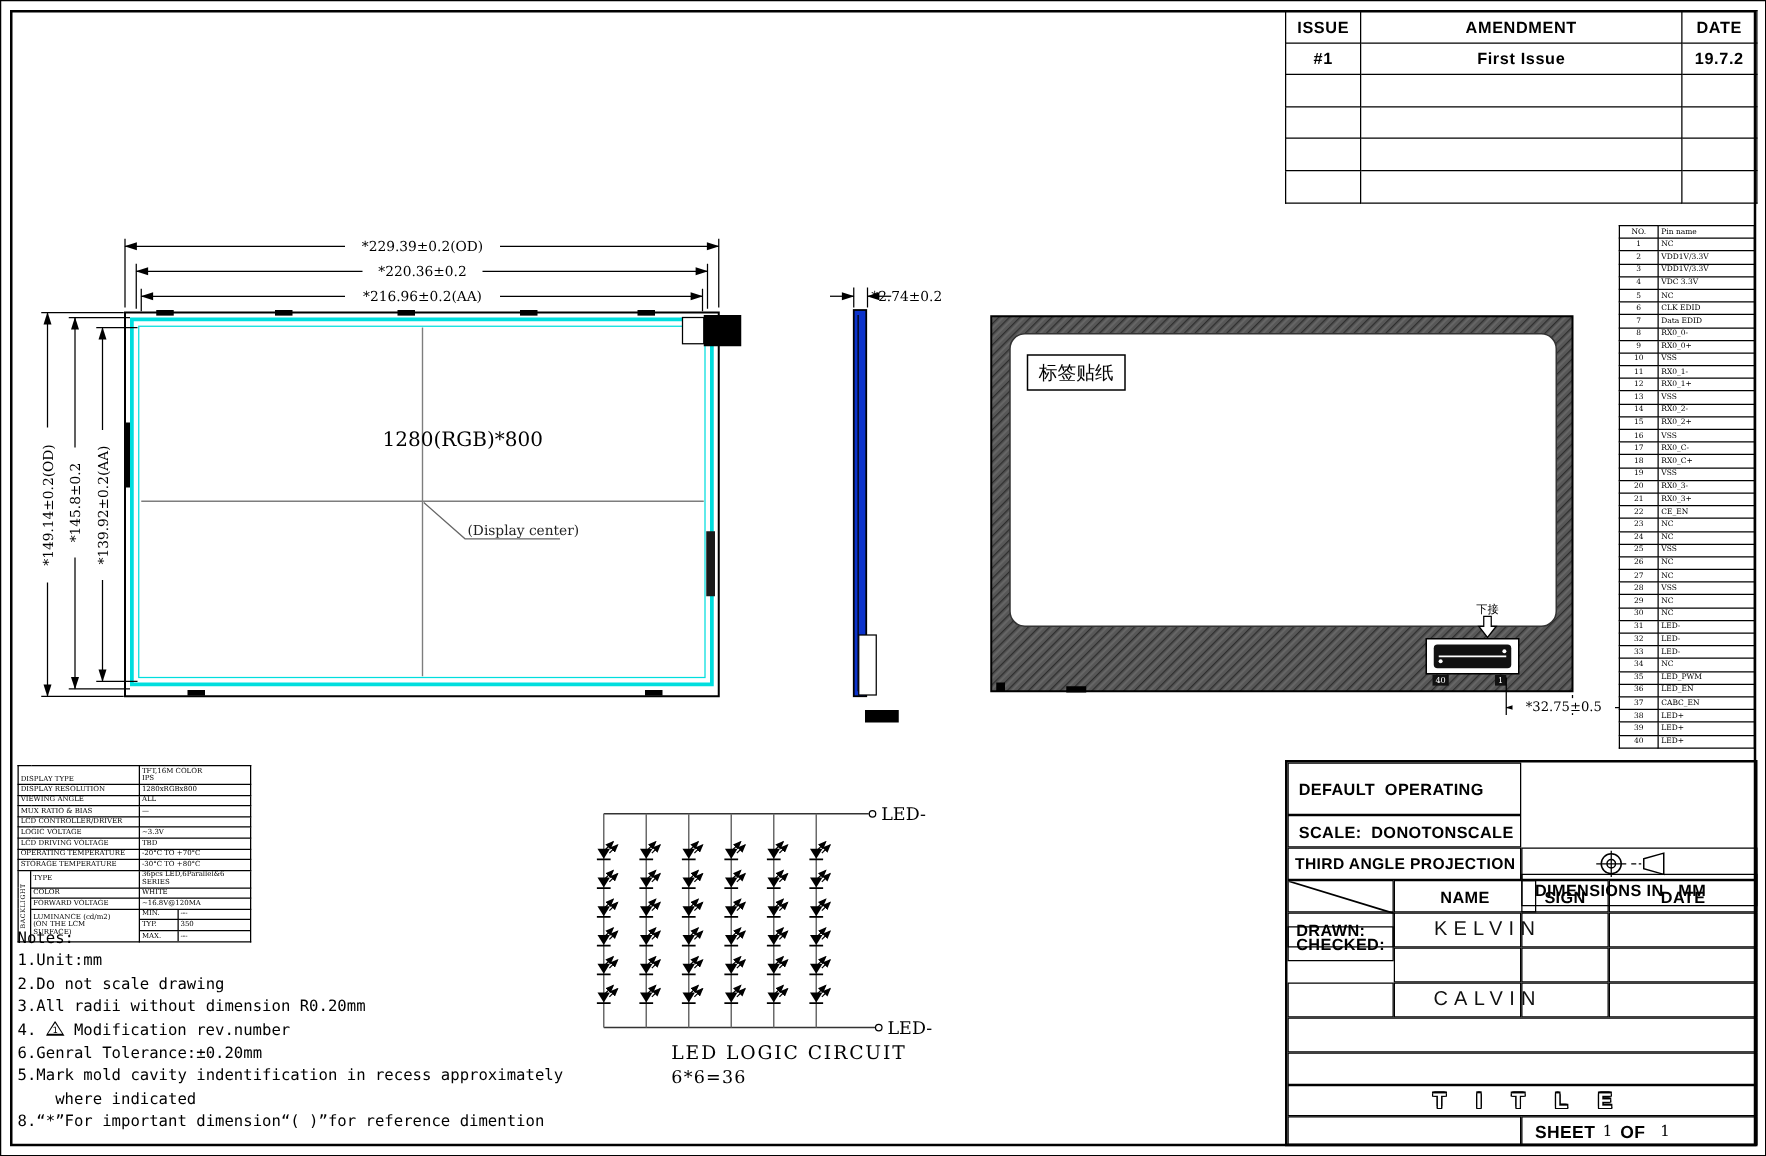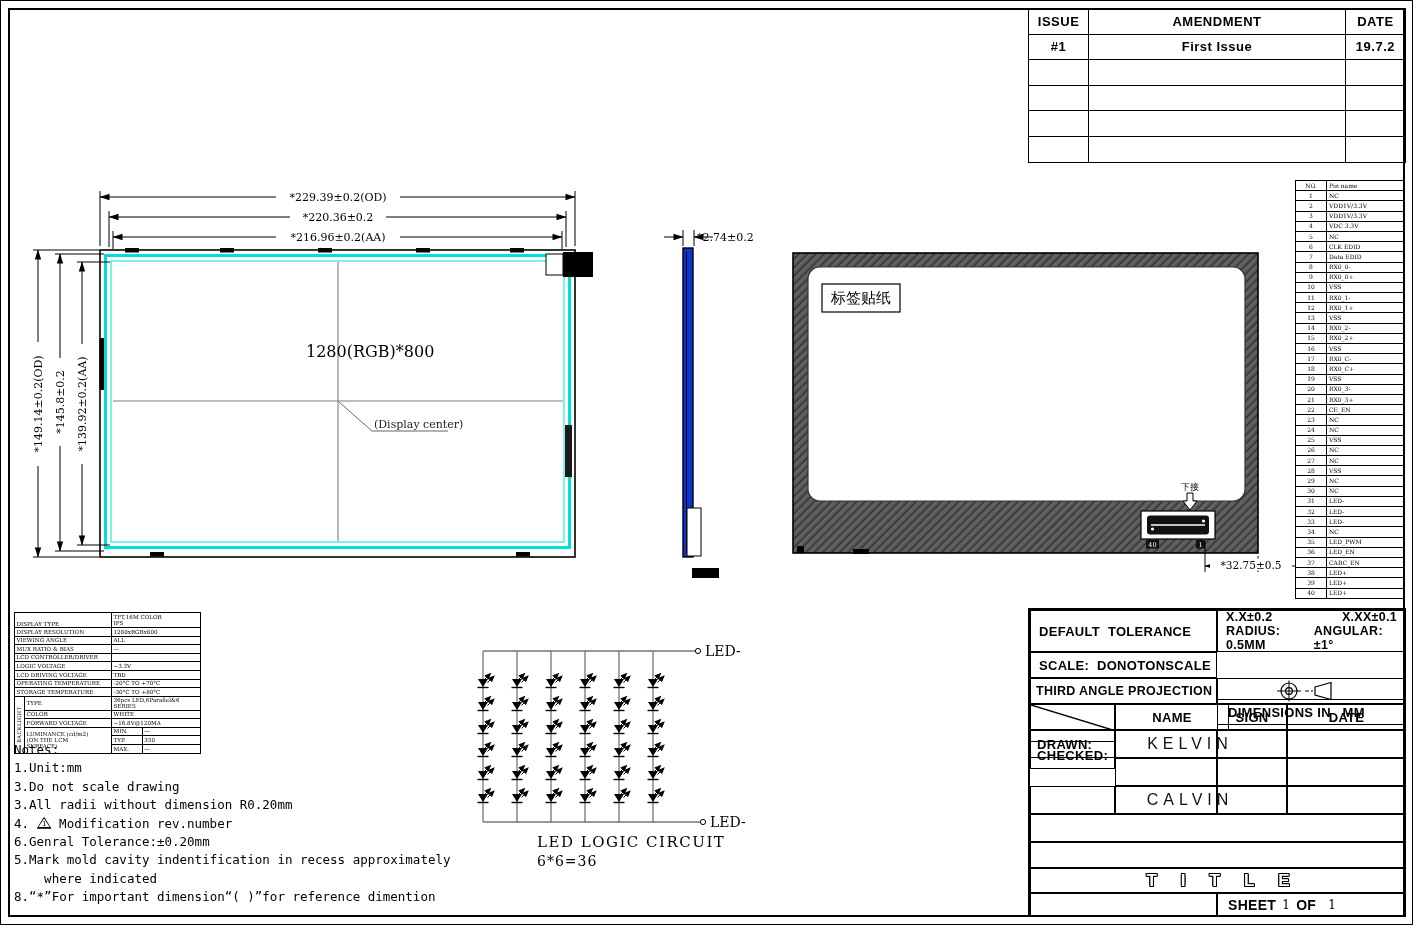--- a/index.html
+++ b/index.html
@@ -538,43 +538,33 @@
             <td style="padding: 0px;"><table class="lum" style="width: 100%;"><colgroup><col style="width: 30px;"><col style="width: 57px;"></colgroup><tbody><tr><td>MIN.</td><td>---</td></tr><tr><td>TYP.</td><td>350</td></tr><tr><td>MAX.</td><td>---</td></tr></tbody></table></td>
           </tr>
         </tbody>
       </table>
     </div>
 
   <div id="notes" class="abs">
     <div class="line">Notes:</div>
     <div id="notes-lines">
         <div class="line">1.Unit:mm</div>
-        <div class="line">3.Do not scale drawing</div>
+        <div class="line">2.Do not scale drawing</div>
         <div class="line">3.All radii without dimension R0.20mm</div>
         <div class="line"><span>4. </span><span class="tri-marker"><i></i><b></b><span>1</span></span><span> Modification rev.number</span></div>
         <div class="line">6.Genral Tolerance:±0.20mm</div>
         <div class="line">5.Mark mold cavity indentification in recess approximately</div>
         <div class="line">    where indicated</div>
         <div class="line">8.“*”For important dimension“( )”for reference dimention</div>
       </div>
   </div>
 
   <div id="title-block" class="abs">
     <div class="tb-cell" style="left:0;top:0;width:187px;height:42px;padding-left:8px;">
-      <span style="white-space:pre;">DEFAULT  TOLERANCE</span>
-    </div>
-    <div class="tb-cell" style="left:187px;top:0;width:189px;height:42px;flex-direction:column;align-items:stretch;justify-content:center;padding:0 8px;font-size:12.5px;">
-      <div style="display:flex;justify-content:space-between;">
-        <span>X.X±0.2</span>
-        <span>X.XX±0.1</span>
-      </div>
-      <div style="display:flex;justify-content:space-between;">
-        <span>RADIUS: 0.5MM</span>
-        <span>ANGULAR: ±1°</span>
-      </div>
+      <span style="white-space:pre;">DEFAULT  OPERATING</span>
     </div>
     <div class="tb-cell" style="left:0;top:42px;width:187px;height:26px;padding-left:8px;">
       <span style="white-space:pre;">SCALE:  DONOTONSCALE</span>
     </div>
     <div class="tb-cell" style="left:187px;top:42px;width:189px;height:26px;padding-left:10px;margin-top:47px;">
       <span style="white-space:pre;">DIMENSIONS IN   MM</span>
     </div>
     <div class="tb-cell" style="left:0;top:68px;width:187px;height:26px;padding-left:5px;font-size:12.5px;">
       <span>THIRD ANGLE PROJECTION</span>
     </div>

